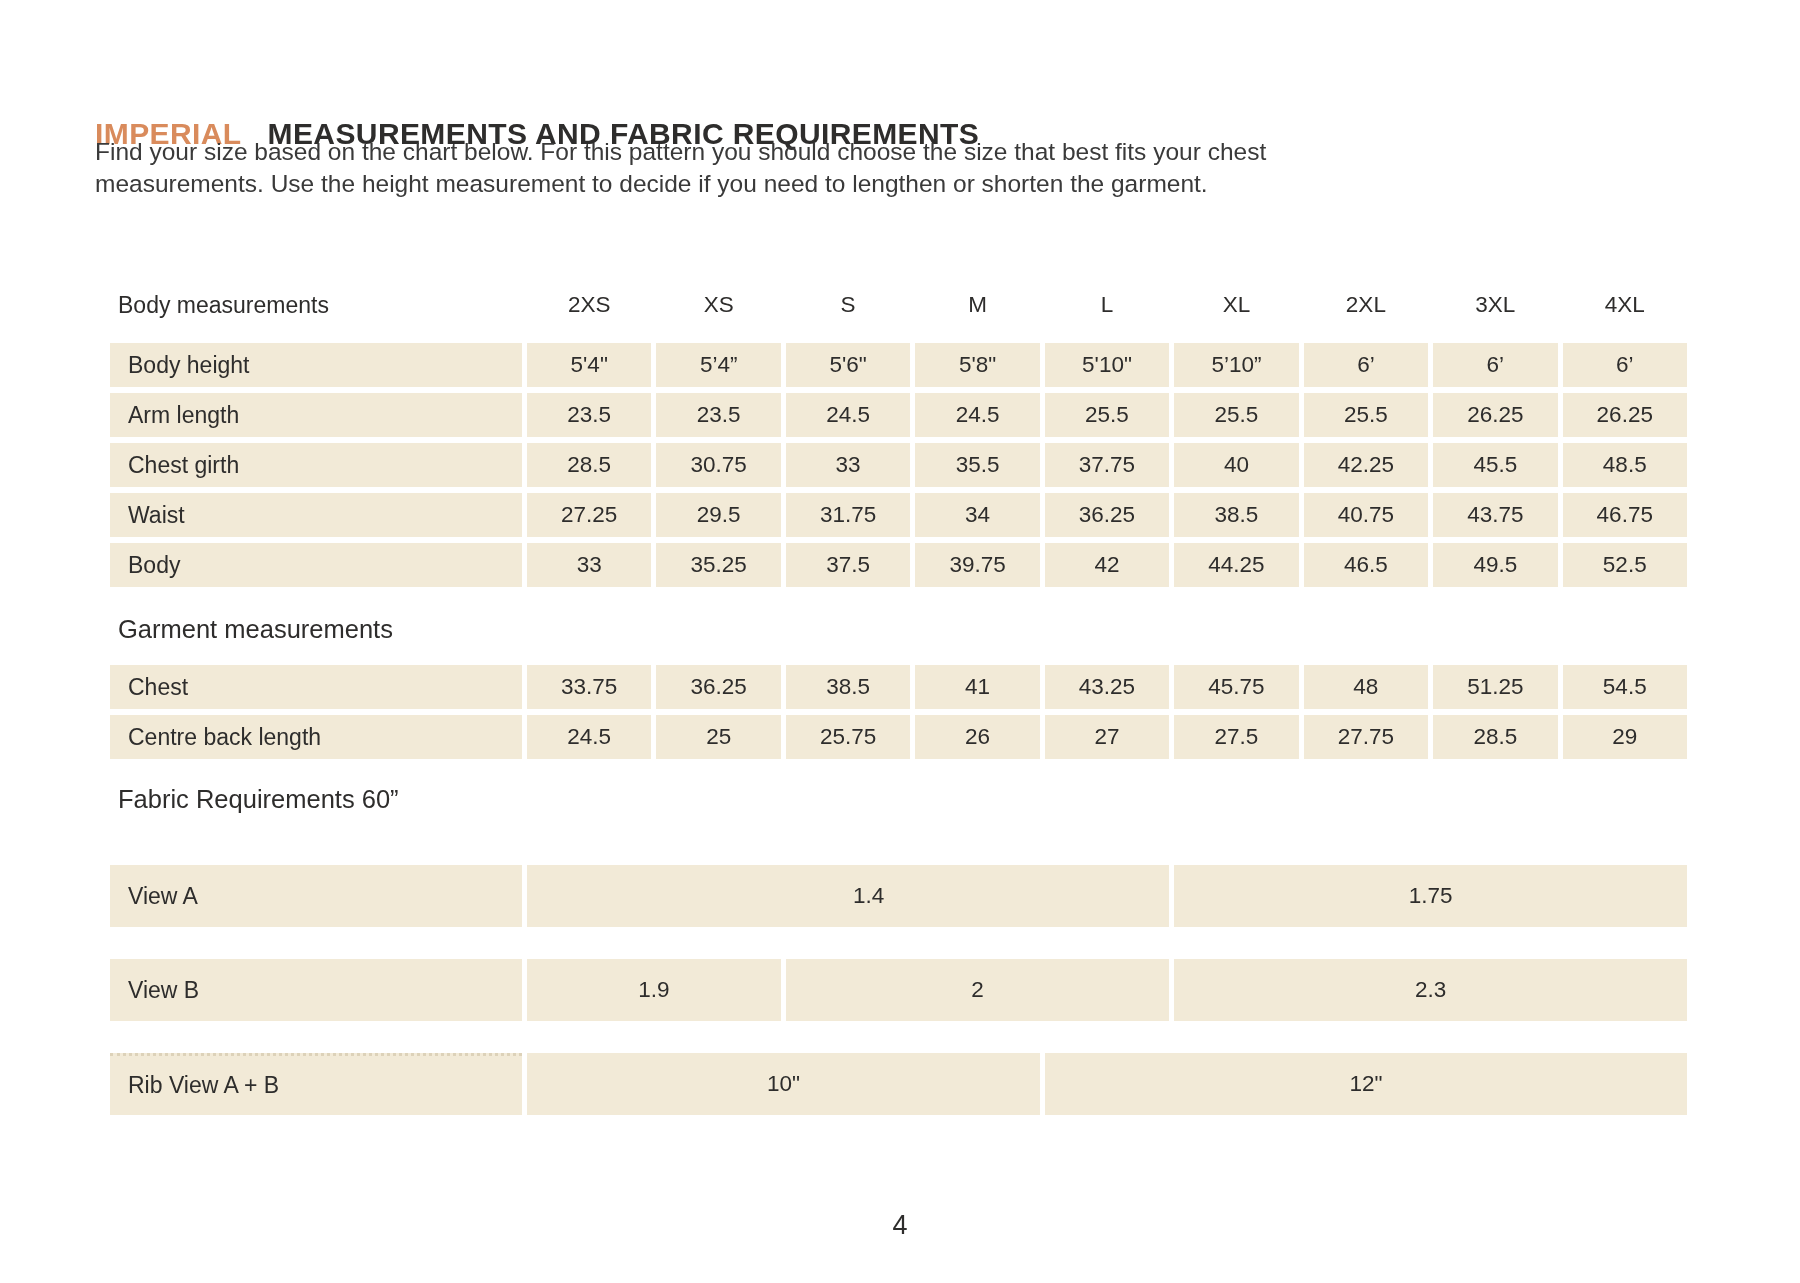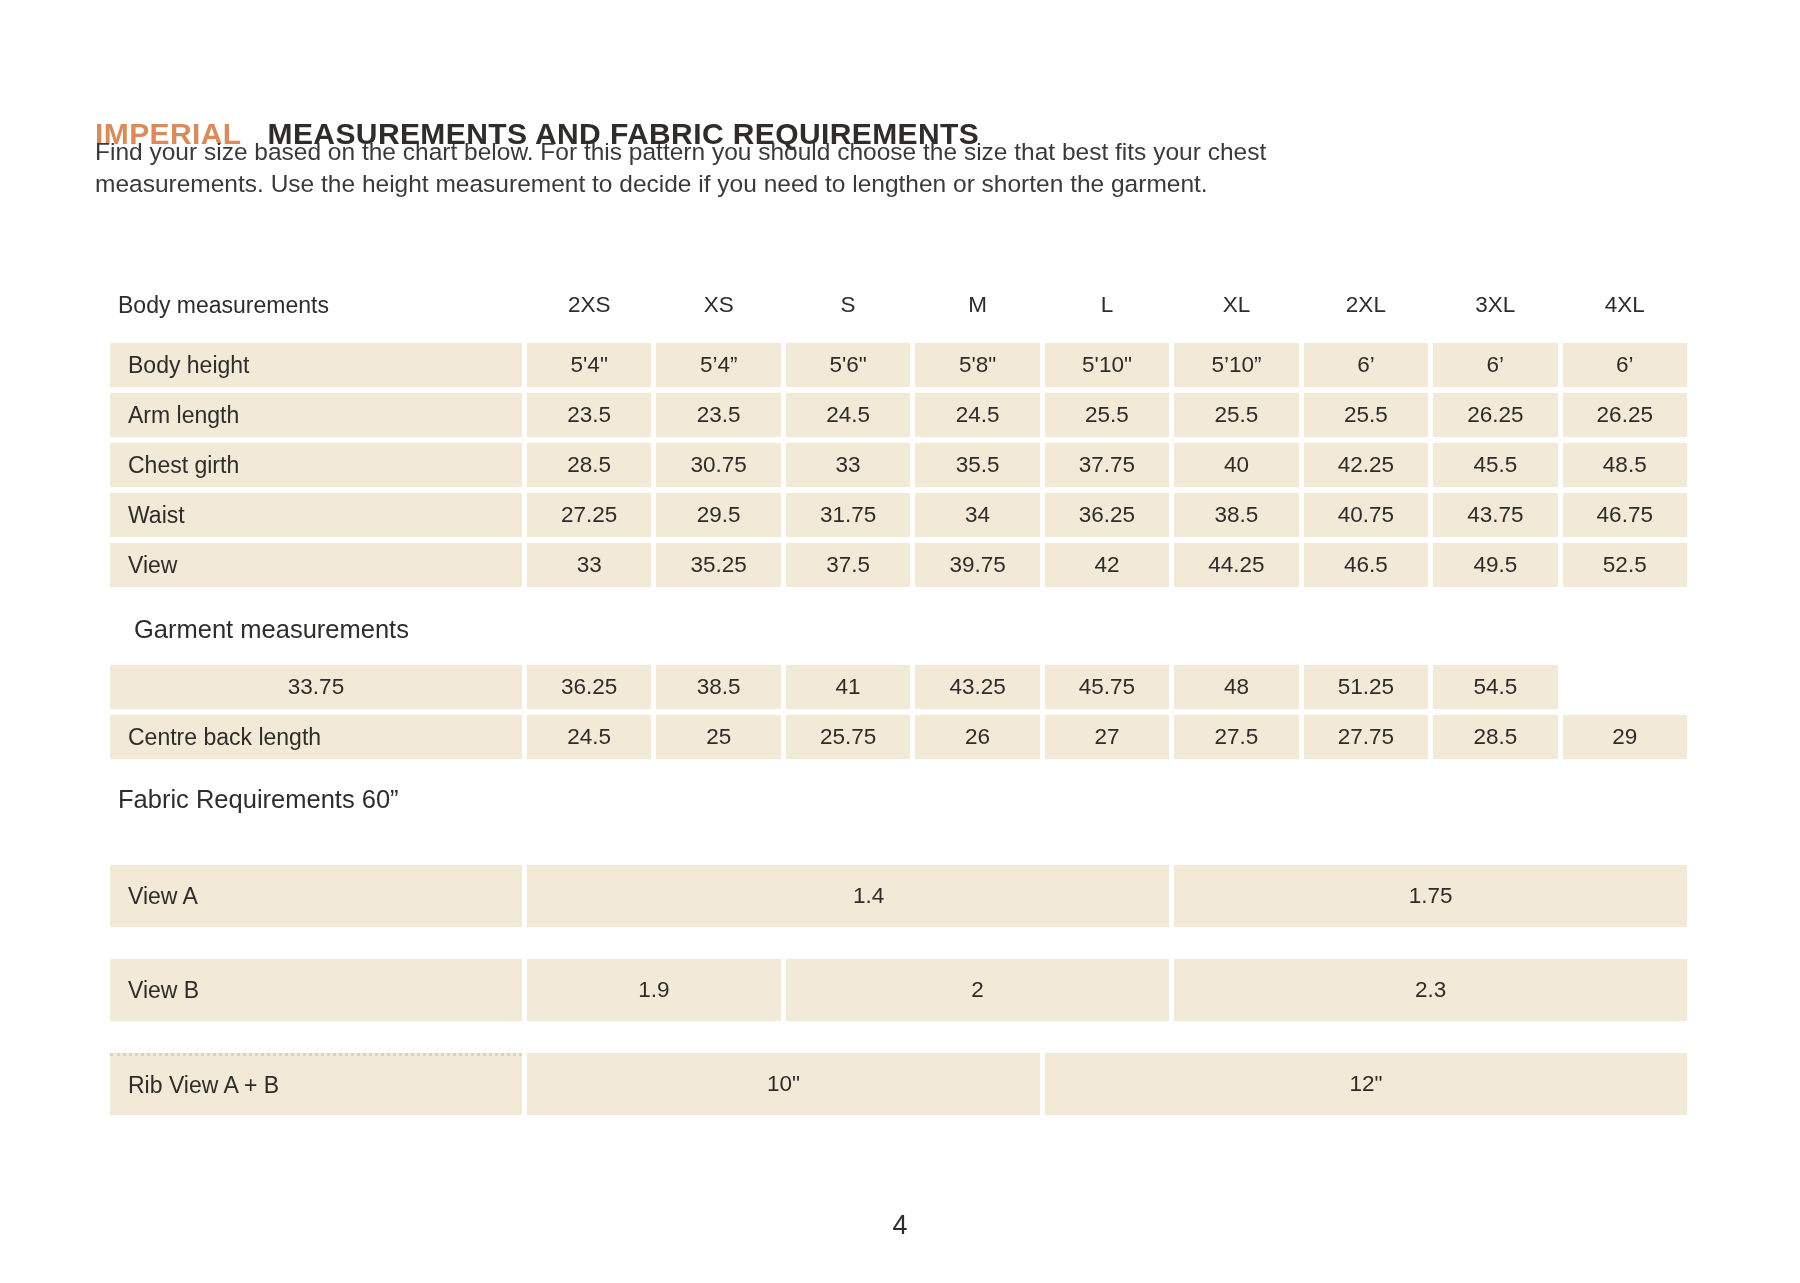--- a/index.html
+++ b/index.html
@@ -61,21 +61,21 @@
   }
   .header-row .cell { background: none; }
   .header-row .cell.label { padding-left: 8px; font-size: 23px; }
   .section-label {
     display: flex;
     align-items: center;
     padding-left: 8px;
     font-size: 25.5px;
     color: #2e2d2c;
   }
-  .section-label.garment { height: 72px; margin-left: 16px; }
+  .section-label.garment { height: 72px; }
   .section-label.fabric { height: 68px; }
   .dotted-top { border-top: 3px dotted #ddd2b9; }
   .page-number {
     position: absolute;
     left: 0;
     top: 1210px;
     width: 1800px;
     text-align: center;
     font-size: 27px;
     color: #2e2d2c;
@@ -150,35 +150,36 @@
         <div class="cell">29.5</div>
         <div class="cell">31.75</div>
         <div class="cell">34</div>
         <div class="cell">36.25</div>
         <div class="cell">38.5</div>
         <div class="cell">40.75</div>
         <div class="cell">43.75</div>
         <div class="cell">46.75</div>
       </div>
       <div class="grid-row">
-        <div class="cell label">View</div>
+        <div class="cell label">Body</div>
         <div class="cell">33</div>
         <div class="cell">35.25</div>
         <div class="cell">37.5</div>
         <div class="cell">39.75</div>
         <div class="cell">42</div>
         <div class="cell">44.25</div>
         <div class="cell">46.5</div>
         <div class="cell">49.5</div>
         <div class="cell">52.5</div>
       </div>
     </div>
   <div class="section-label garment">Garment measurements</div>
   <div>
       <div class="grid-row">
+        <div class="cell label">Chest</div>
         <div class="cell">33.75</div>
         <div class="cell">36.25</div>
         <div class="cell">38.5</div>
         <div class="cell">41</div>
         <div class="cell">43.25</div>
         <div class="cell">45.75</div>
         <div class="cell">48</div>
         <div class="cell">51.25</div>
         <div class="cell">54.5</div>
       </div>

